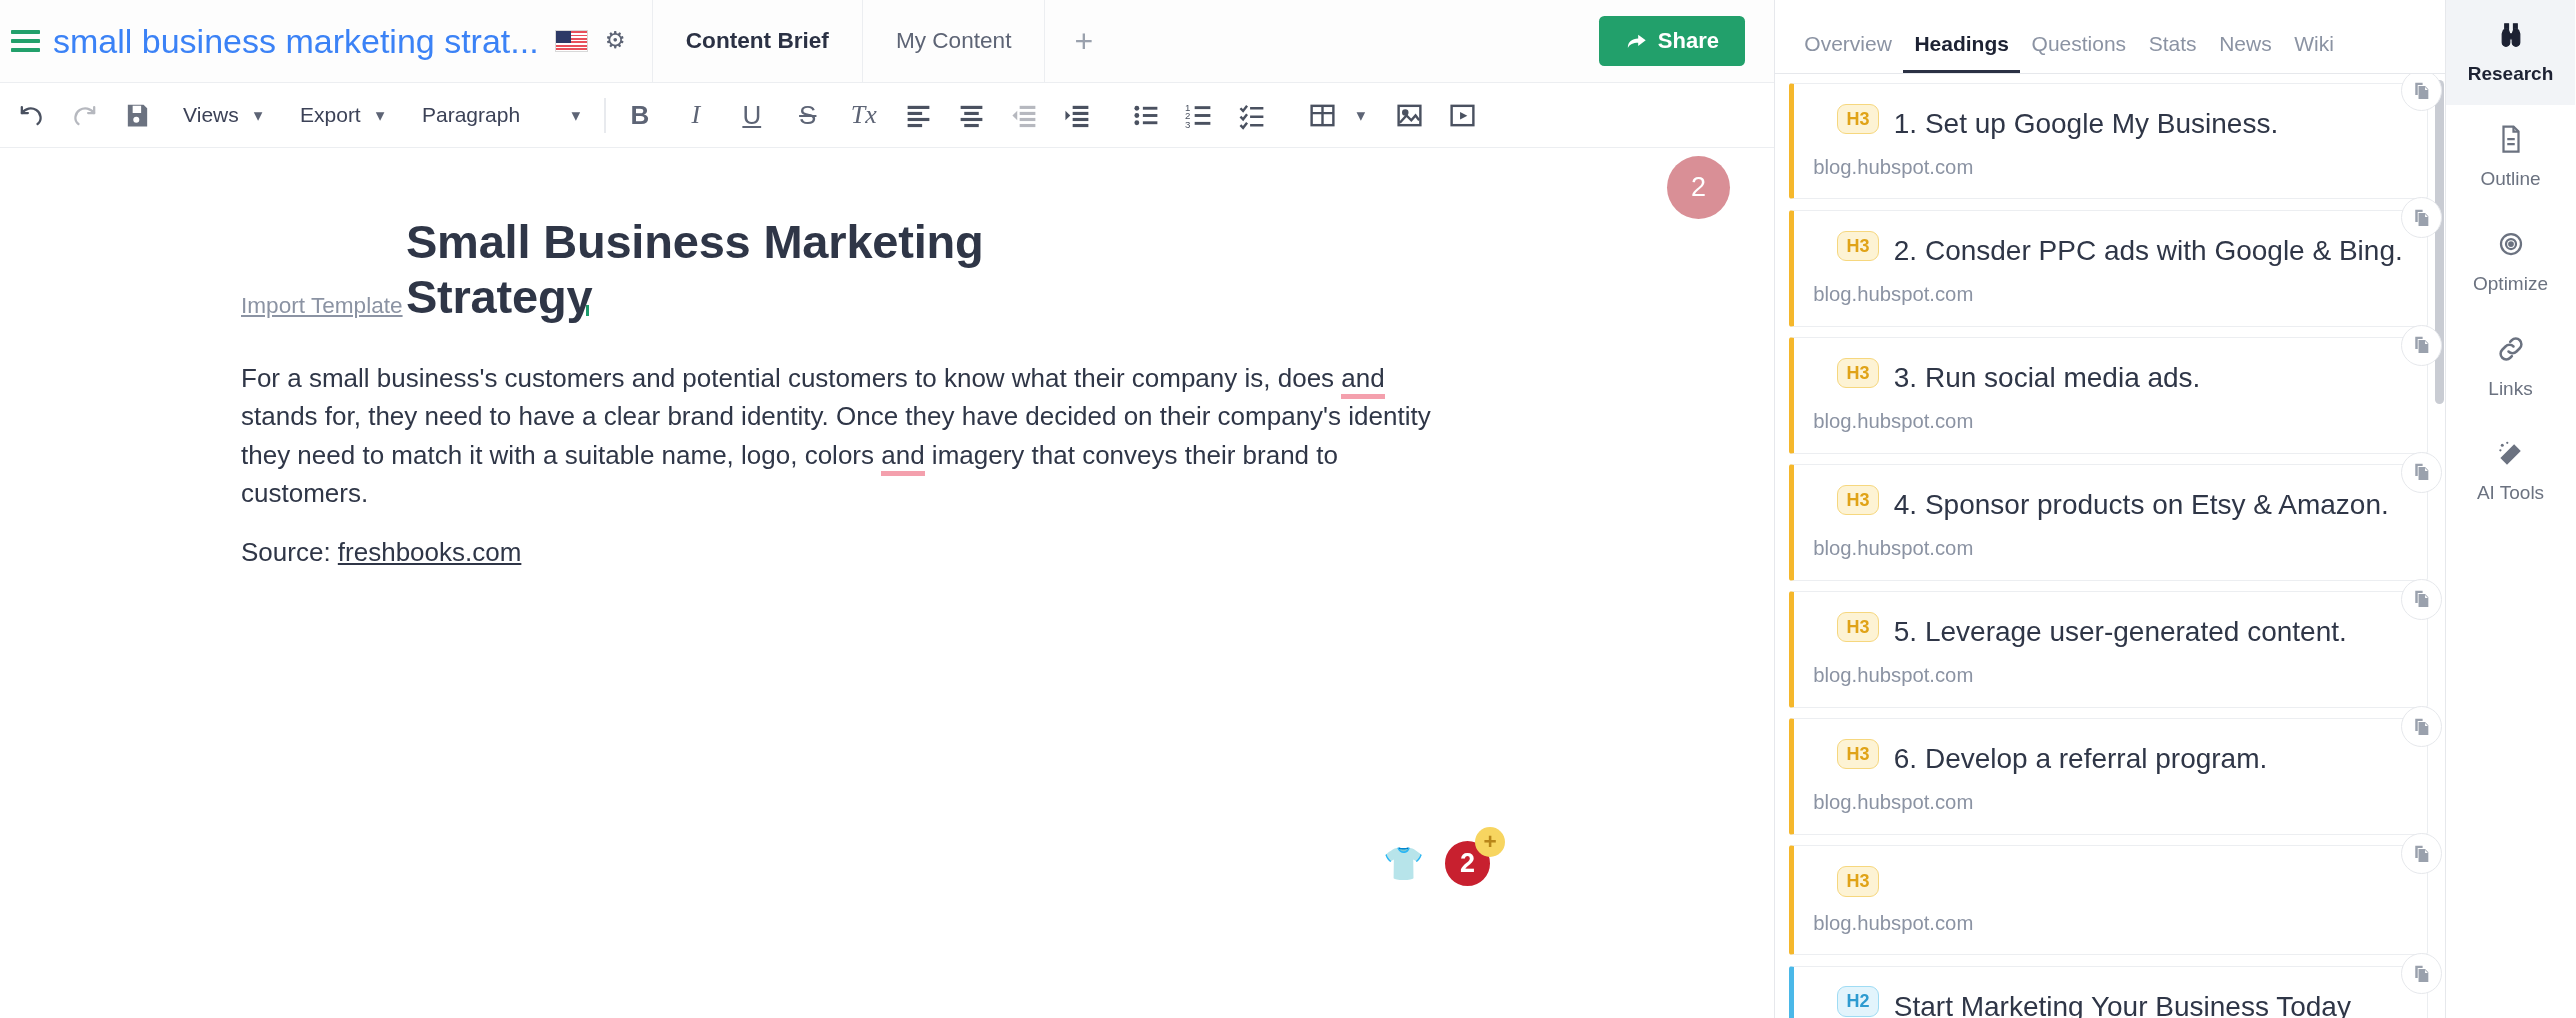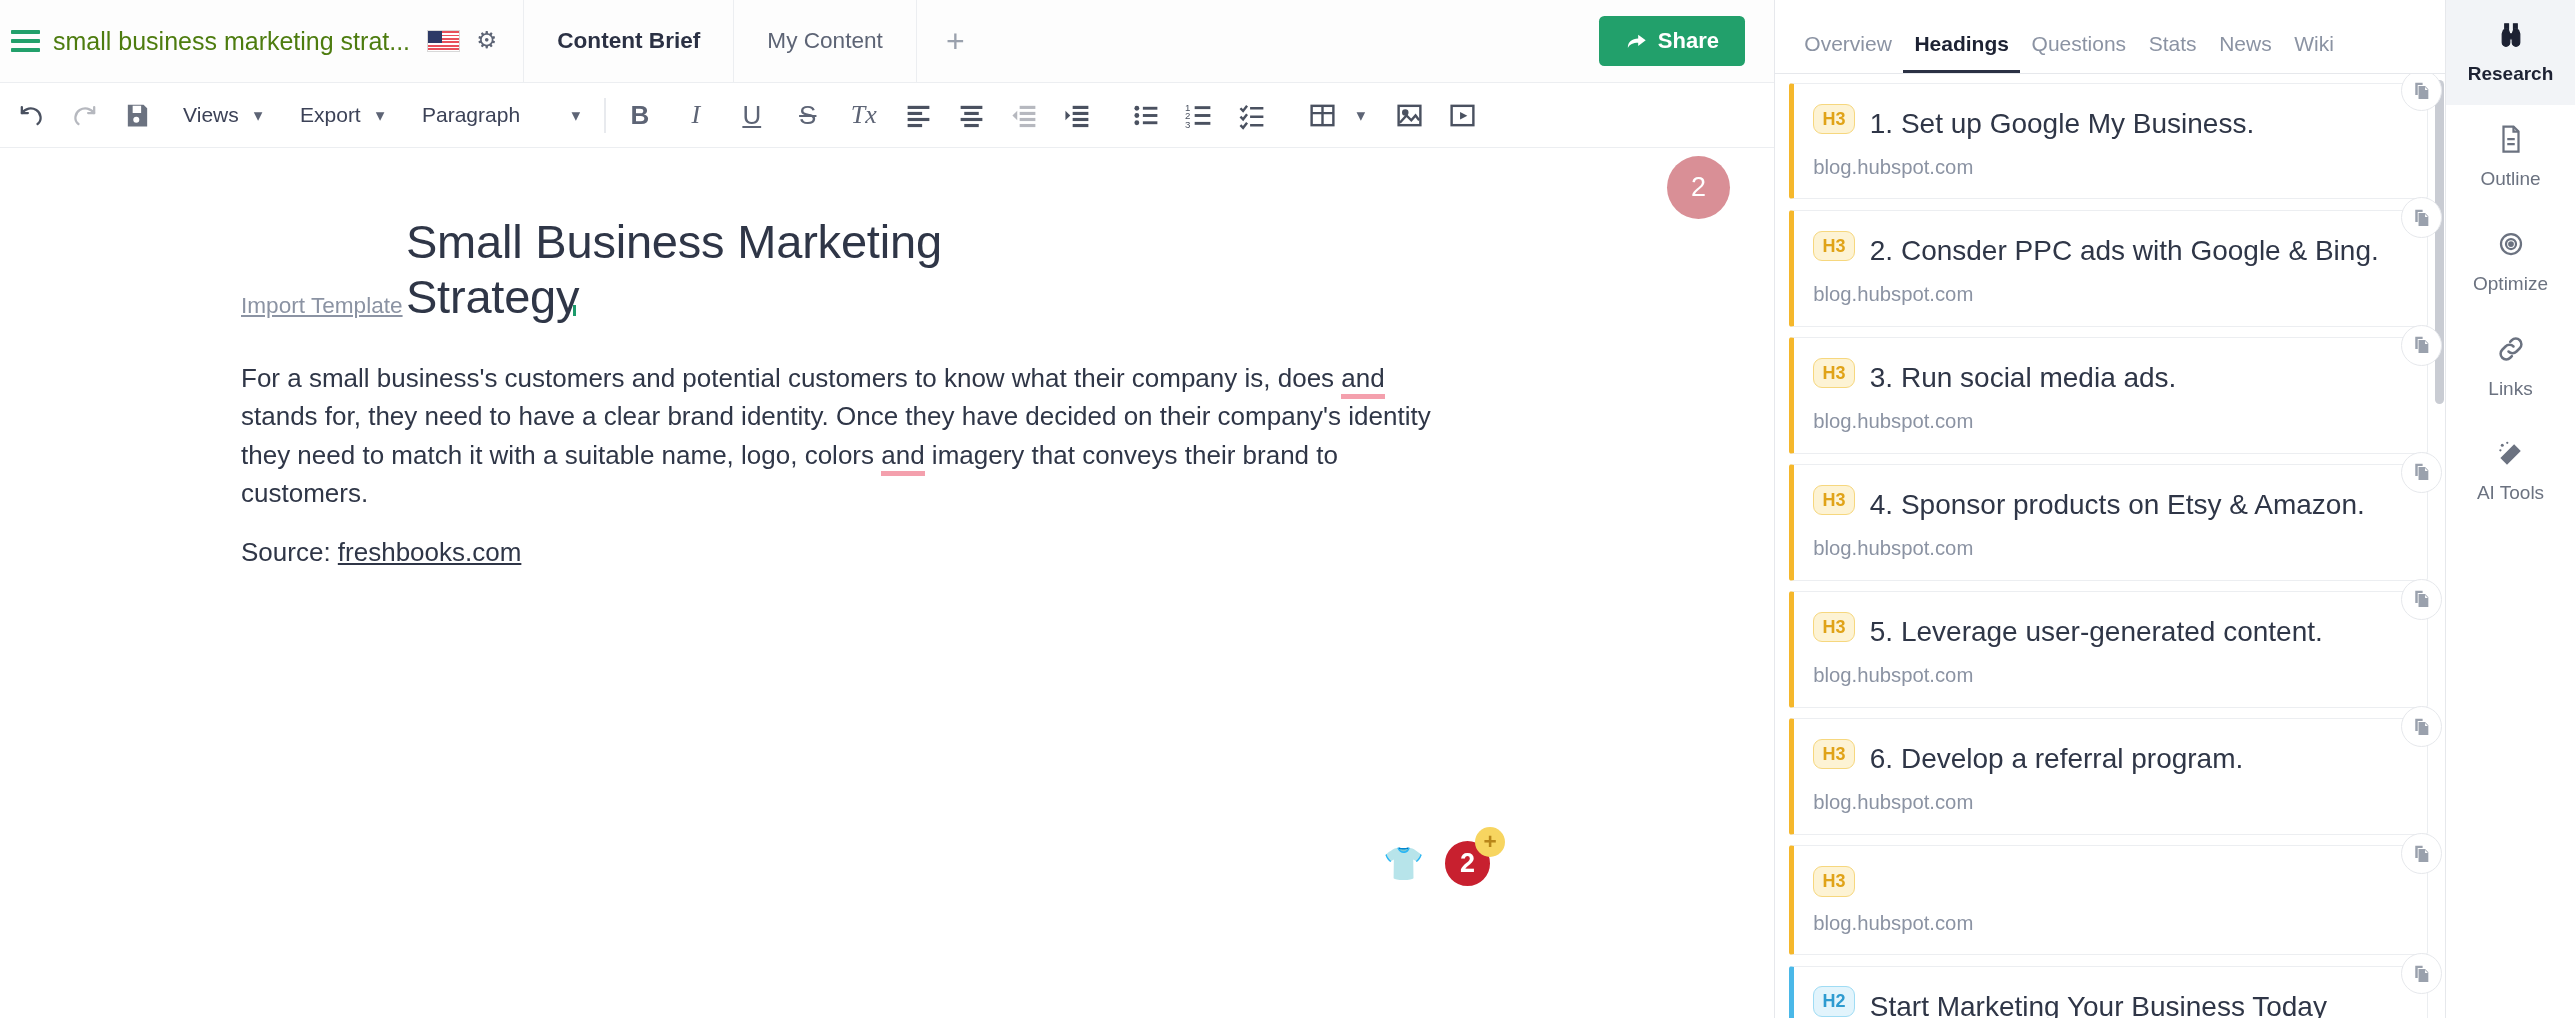--- a/index.html
+++ b/index.html
@@ -31,21 +31,21 @@
     gap: 5.3px; padding-left: 10.6px; cursor: pointer;
   }
   .hamburger i { display: block; width: 29px; height: 3.8px; background: #22a06b; border-radius: 0.8px; }
 
   .doc-title-wrap {
     display: flex; align-items: center; gap: 16.6px;
     padding: 0 26px 0 6px; height: 83px;
     border-right: 1.5px solid #eceef1;
   }
   .doc-title {
-    font-size: 25px; color: #4d7c0f; white-space: nowrap;
+    font-size: 34px; color: #3b82f6; white-space: nowrap;
   }
   .flag {
     width: 33px; height: 22.6px; position: relative; display: inline-block;
     background: repeating-linear-gradient(to bottom,
       #e8505b 0px, #e8505b 1.7px, #ffffff 1.7px, #ffffff 3.5px);
     border: 0.8px solid #d8d8d8;
   }
   .flag::after {
     content: ""; position: absolute; left: 0; top: 0;
     width: 14.3px; height: 12px; background: #2d3a66;
@@ -101,21 +101,21 @@
   .canvas {
     flex: 1; position: relative; overflow: hidden;
     background: #ffffff; padding: 30px 0 0 0;
   }
   .page { padding: 0 136px 0 241px; position: relative; }
   .import-link {
     font-size: 22.6px; color: #8b93a3; text-decoration: underline;
     display: inline-block; margin-top: 21px; cursor: pointer;
   }
   .doc-h1 {
-    font-size: 47px; font-weight: normal; color: #2f3647;
+    font-size: 47px; font-weight: bold; color: #2f3647;
     margin-top: 36px; letter-spacing: -0.2px; position: relative; display: inline-block;
   }
   .caretline {
     display: inline-block; width: 3px; height: 10.6px;
     background: #1d9b6c; margin-left: -6px; vertical-align: -3px;
   }
   .doc-p {
     font-size: 26px; line-height: 1.48; color: #2f3647;
     margin-top: 35px; max-width: 1221px;
   }
@@ -178,21 +178,21 @@
     border: 1.5px solid #eceef1; border-left: 5.3px solid #f5b72b;
     border-radius: 3px; padding: 19.6px 22.6px 19.6px 19.6px;
     margin-bottom: 10.6px; cursor: pointer;
   }
   .h-card.h2 { border-left-color: #4ab8e8; }
   .h-row { display: flex; align-items: flex-start; gap: 15px; }
   .h-tag {
     flex: 0 0 auto;
     font-size: 18px; font-weight: bold; color: #e0a318;
     background: #fdf3d4; border: 1.5px solid #f6d77e;
-    border-radius: 9px; padding: 3px 8.3px; line-height: 1.25;
+    border-radius: 9px; padding: 3px 8.3px; line-height: 1.25; margin-left: 24px;
   }
   .h-card.h2 .h-tag { color: #2e9bd0; background: #e2f4fc; border-color: #9fdcf4; }
   .h-text { font-size: 28px; color: #2f3647; line-height: 1.25; padding-top: 2.3px; }
   .h-url { font-size: 20.3px; color: #8b93a3; margin-top: 15px; }
   .copy-btn {
     position: absolute; right: -15px; top: -13.6px;
     width: 41px; height: 41px; border-radius: 50%;
     background: #ffffff; border: 1.5px solid #e6e8ec;
     display: flex; align-items: center; justify-content: center;
     cursor: pointer;

